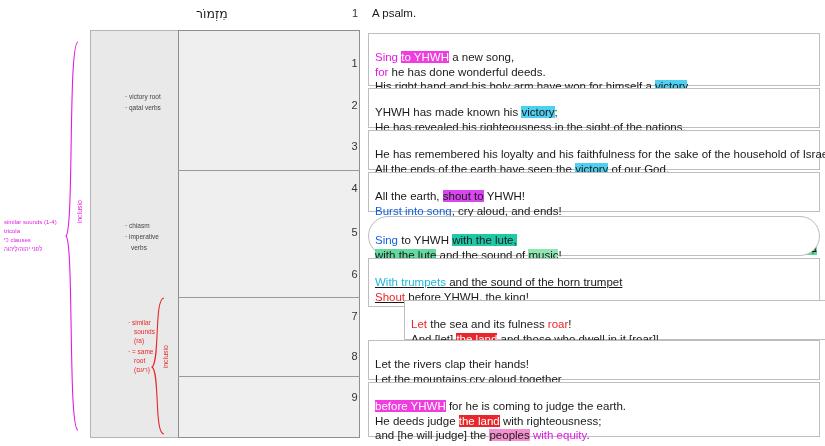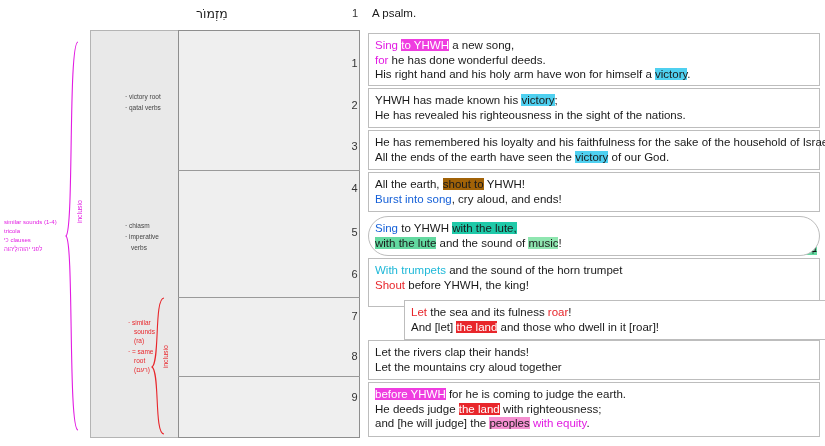--- a/index.html
+++ b/index.html
@@ -92,30 +92,30 @@
     color: #333;
   }
 
   
   .eng-block {
     position: absolute;
     left: 368px;
     width: 452px;
     border: 1px solid #bdbdbd;
     background: #ffffff;
-    padding: 4px 6px 4px 6px;
+    padding: 16px 6px 4px 6px;
     font-size: 11.5px;
     line-height: 14.5px;
     color: #1a1a1a;
   }
   .eng-block div { white-space: nowrap; }
 
   
   .hl-cyan   { background: #4fd0f0; }
-  .hl-yellow { background: #a16207; }
+  .hl-yellow { background: #d946ef; }
   .hl-green  { background: #8fe6b0; }
   .hl-green2 { background: #63d9a0; }
   .hl-teal   { background: #1fc9a8; }
   .hl-red    { background: #e8262b; color: #ffffff; text-align: center; }
   .hl-magenta{ background: #ef3de0; color: #ffffff; }
   .hl-pink   { background: #f48fd0; }
 
   .tx-magenta { color: #e21be2; }
   .tx-red     { color: #e8262b; }
   .tx-blue    { color: #1560d8; }
@@ -275,21 +275,21 @@
       <div><span>All the ends of the earth have seen the </span><span class="hl-cyan">victory</span><span> of our God.</span></div>
     </div>
   <div class="eng-block" id="eb3" style="top:172px; height:40px;">
       <div><span>All the earth, </span><span class="hl-yellow">shout to</span><span> YHWH!</span></div>
       <div><span class="tx-blue">Burst into song</span><span>, cry aloud, and ends!</span></div>
     </div>
   <div class="eng-block" id="eb4" style="top:216px; height:40px;border-radius:20px;">
       <div><span class="tx-blue">Sing</span><span> to YHWH </span><span class="hl-teal">with the lute,</span></div>
       <div><span class="hl-green2">with the lute</span><span> and the sound of </span><span class="hl-green">music</span><span>!</span></div>
     </div>
-  <div class="eng-block" id="eb5" style="top:258px; height:49px;">
+  <div class="eng-block" id="eb5" style="top:258px; height:49px;text-decoration:underline;">
       <div><span class="tx-cyan">With trumpets</span><span> and the sound of the horn trumpet</span></div>
       <div><span class="tx-red">Shout</span><span> before YHWH, the king!</span></div>
     </div>
   <div class="eng-block" id="eb6" style="top:300px; height:40px;margin-left:36px;">
       <div><span class="tx-red">Let</span><span> the sea and its fulness </span><span class="tx-red">roar</span><span>!</span></div>
       <div><span>And [let] </span><span class="hl-red">the land</span><span> and those who dwell in it [roar]!</span></div>
     </div>
   <div class="eng-block" id="eb7" style="top:340px; height:40px;">
       <div><span>Let the rivers clap their hands!</span></div>
       <div><span>Let the mountains cry aloud together</span></div>

